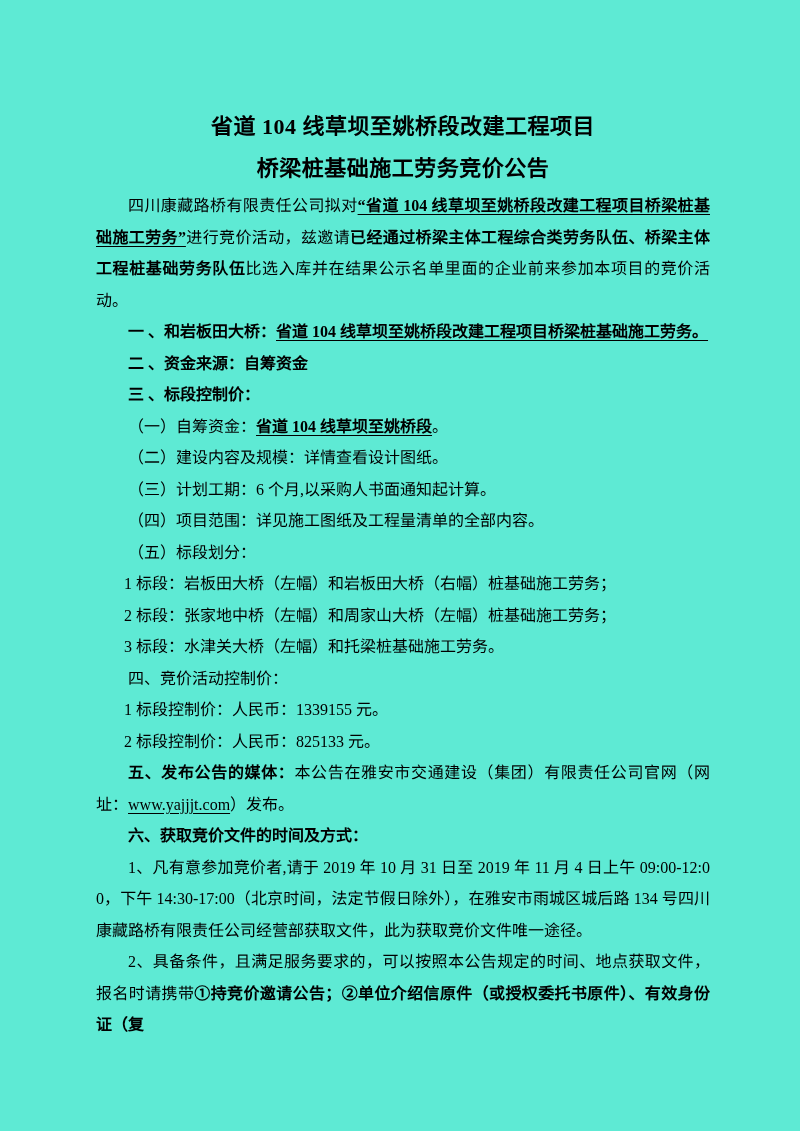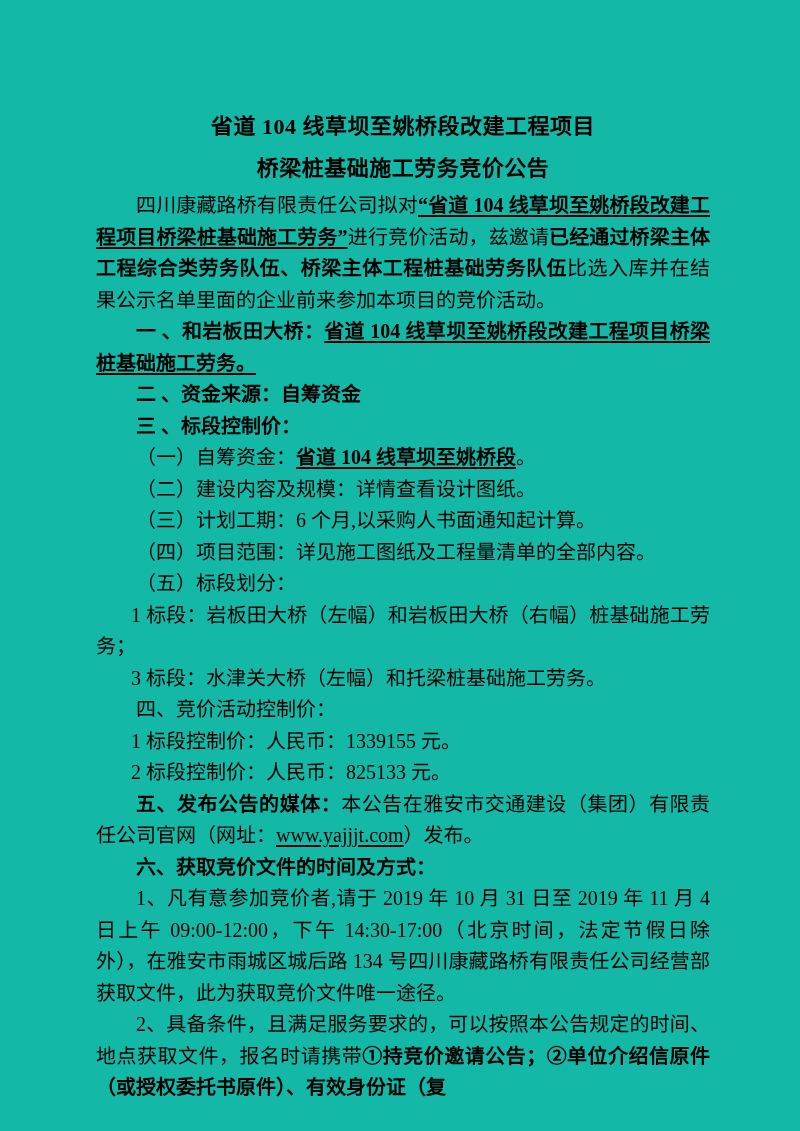--- a/index.html
+++ b/index.html
@@ -25,49 +25,50 @@
   .doc-title {
     margin: 0;
     font-size: 22px;
     font-weight: bold;
     line-height: 42px;
     text-align: center;
     letter-spacing: 0.5px;
   }
   .para {
     margin: 0;
-    font-size: 20px;
+    font-size: 16px;
     line-height: 31.5px;
     text-align: justify;
     text-align-last: left;
     text-indent: 2em;
     word-break: break-all;
   }
   .para.seg { text-indent: 1.75em; }
   .b { font-weight: bold; }
   .u { text-decoration: underline; text-underline-offset: 3px; }
 </style>
 </head>
 <body>
 
-<div class="page" style="background: #14b8a6; color: rgb(0, 0, 0);">
+<div class="page" style="background: #5eead4; color: rgb(0, 0, 0);">
   <div class="content">
     <h1 class="doc-title">省道 104 线草坝至姚桥段改建工程项目</h1>
     <h1 class="doc-title">桥梁桩基础施工劳务竞价公告</h1>
     <div id="paragraphs">
         <p class="para"><span>四川康藏路桥有限责任公司拟对</span><span class="b u">“省道 104 线草坝至姚桥段改建工程项目桥梁桩基础施工劳务”</span><span>进行竞价活动，兹邀请</span><span class="b">已经通过桥梁主体工程综合类劳务队伍、桥梁主体工程桩基础劳务队伍</span><span>比选入库并在结果公示名单里面的企业前来参加本项目的竞价活动。</span></p>
         <p class="para"><span class="b">一 、和岩板田大桥：</span><span class="b u">省道 104 线草坝至姚桥段改建工程项目桥梁桩基础施工劳务。</span></p>
         <p class="para"><span class="b">二 、资金来源：自筹资金</span></p>
         <p class="para"><span class="b">三 、标段控制价：</span></p>
         <p class="para"><span>（一）自筹资金：</span><span class="b u">省道 104 线草坝至姚桥段</span><span>。</span></p>
         <p class="para"><span>（二）建设内容及规模：详情查看设计图纸。</span></p>
         <p class="para"><span>（三）计划工期：6 个月,以采购人书面通知起计算。</span></p>
         <p class="para"><span>（四）项目范围：详见施工图纸及工程量清单的全部内容。</span></p>
         <p class="para"><span>（五）标段划分：</span></p>
         <p class="para seg"><span>1 标段：岩板田大桥（左幅）和岩板田大桥（右幅）桩基础施工劳务；</span></p>
+        <p class="para seg"><span>2 标段：张家地中桥（左幅）和周家山大桥（左幅）桩基础施工劳务；</span></p>
         <p class="para seg"><span>3 标段：水津关大桥（左幅）和托梁桩基础施工劳务。</span></p>
         <p class="para"><span>四、竞价活动控制价：</span></p>
         <p class="para seg"><span>1 标段控制价：人民币：1339155 元。</span></p>
         <p class="para seg"><span>2 标段控制价：人民币：825133 元。</span></p>
         <p class="para"><span class="b">五、发布公告的媒体：</span><span>本公告在雅安市交通建设（集团）有限责任公司官网（网址：</span><span class="u">www.yajjjt.com</span><span>）发布。</span></p>
         <p class="para"><span class="b">六、获取竞价文件的时间及方式：</span></p>
         <p class="para"><span>1、凡有意参加竞价者,请于 2019 年 10 月 31 日至 2019 年 11 月 4 日上午 09:00-12:00，下午 14:30-17:00（北京时间，法定节假日除外），在雅安市雨城区城后路 134 号四川康藏路桥有限责任公司经营部获取文件，此为获取竞价文件唯一途径。</span></p>
         <p class="para"><span>2、具备条件，且满足服务要求的，可以按照本公告规定的时间、地点获取文件，报名时请携带</span><span class="b">①持竞价邀请公告；②单位介绍信原件（或授权委托书原件）、有效身份证（复</span></p>
       </div>
   </div>

